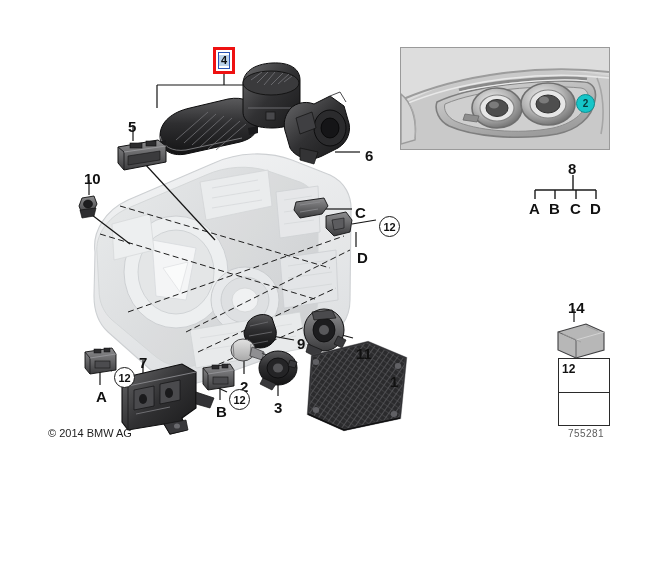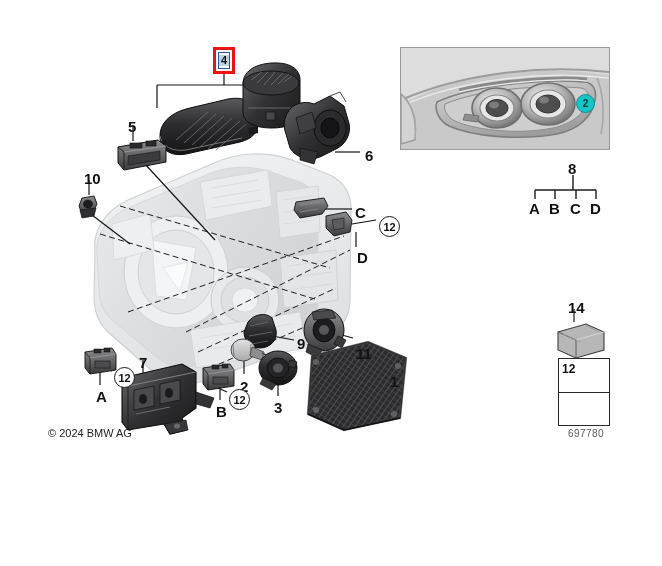--- a/index.html
+++ b/index.html
@@ -439,22 +439,22 @@
   <div id="hl4">
     <div class="inner">
       <span class="num">4</span>
     </div>
   </div>
 
   <div id="box12">
     <span class="t">12</span>
   </div>
   <div id="box12b"></div>
-  <div id="code">697780</div>
-  <div id="copyright">© 2024 BMW AG</div>
+  <div id="code">755281</div>
+  <div id="copyright">© 2014 BMW AG</div>
 
   <div id="callouts">
       <div class="lbl lbl-num" style="left: 390px; top: 374px;">1</div>
       <div class="lbl lbl-num" style="left: 240px; top: 379px;">2</div>
       <div class="lbl lbl-num" style="left: 274px; top: 400px;">3</div>
       <div class="lbl lbl-num" style="left: 128px; top: 119px;">5</div>
       <div class="lbl lbl-num" style="left: 365px; top: 148px;">6</div>
       <div class="lbl lbl-num" style="left: 139px; top: 355px;">7</div>
       <div class="lbl lbl-num" style="left: 297px; top: 336px;">9</div>
       <div class="lbl lbl-num" style="left: 84px; top: 171px;">10</div>

